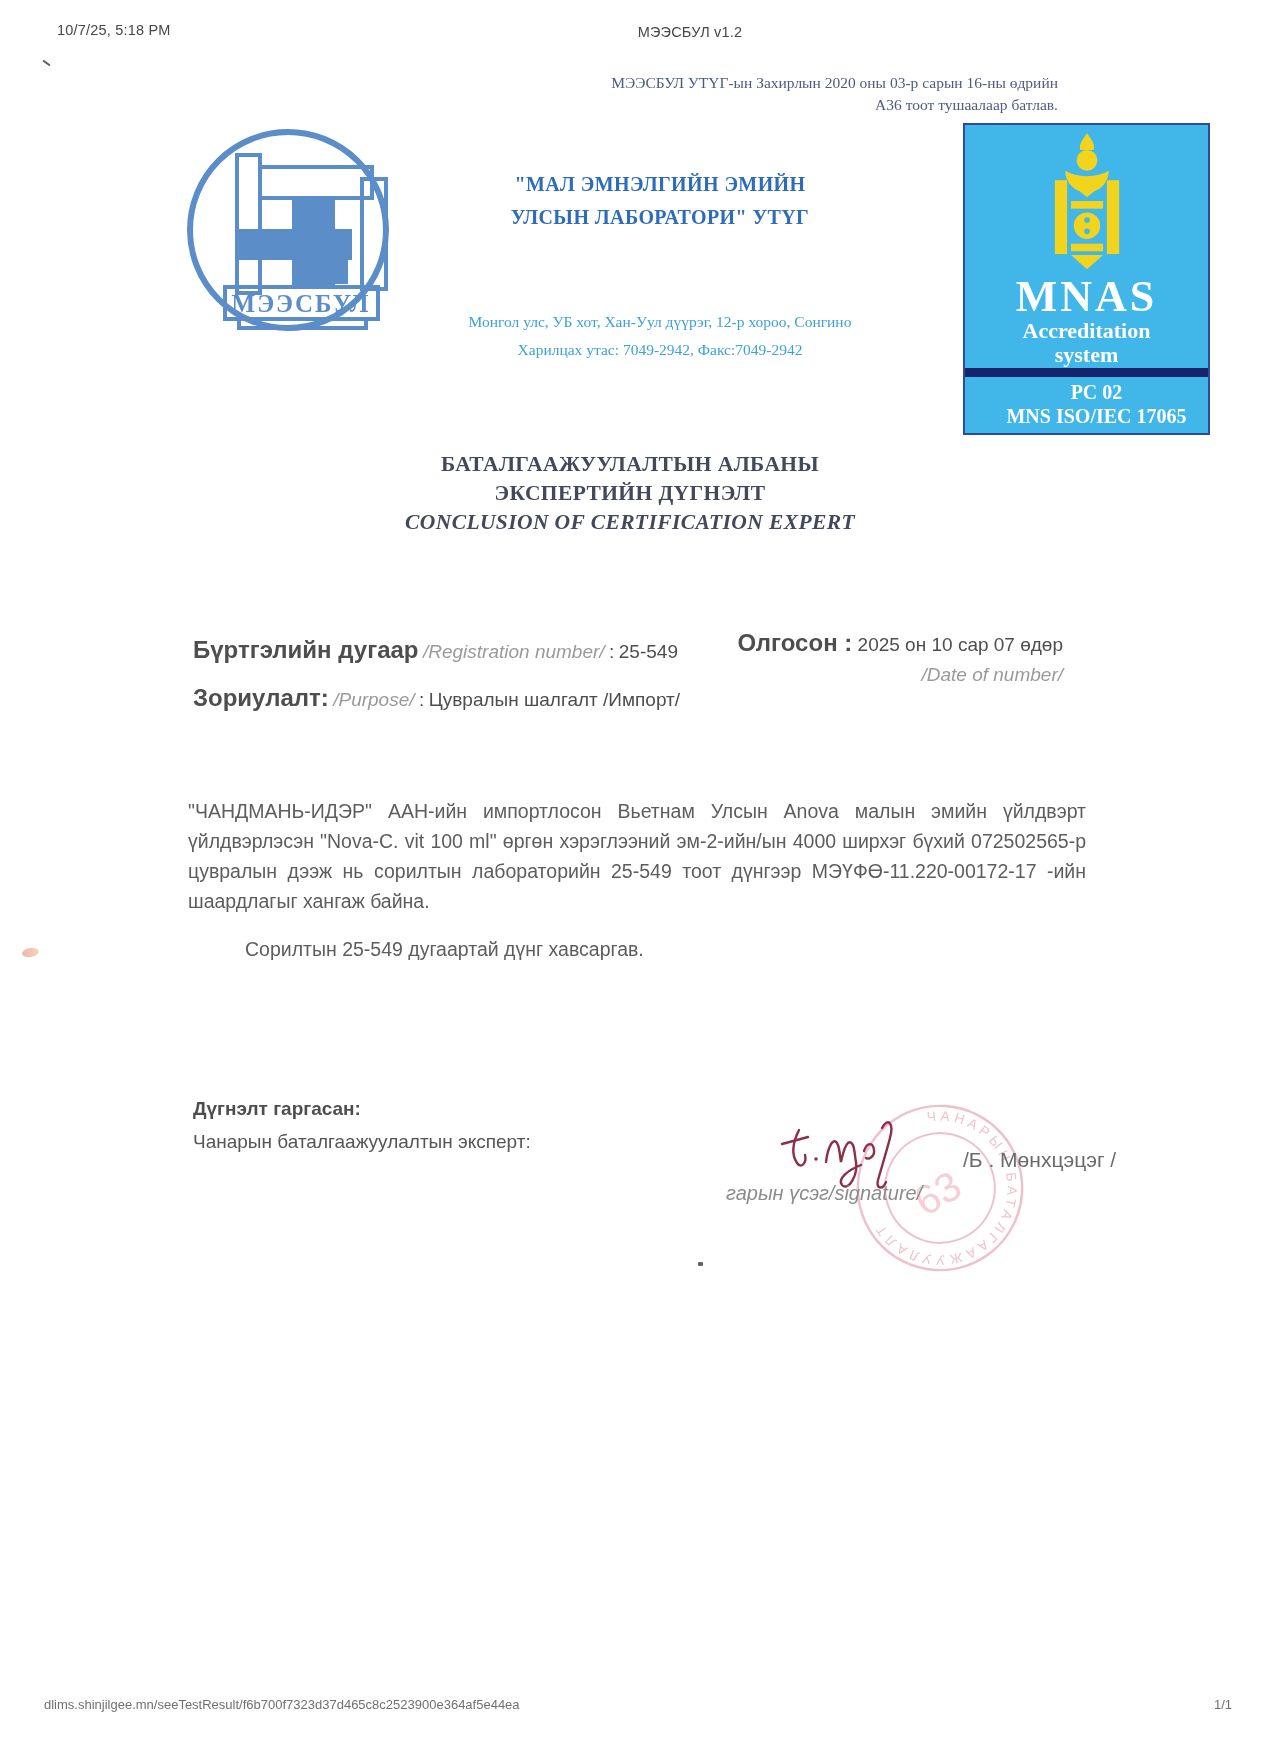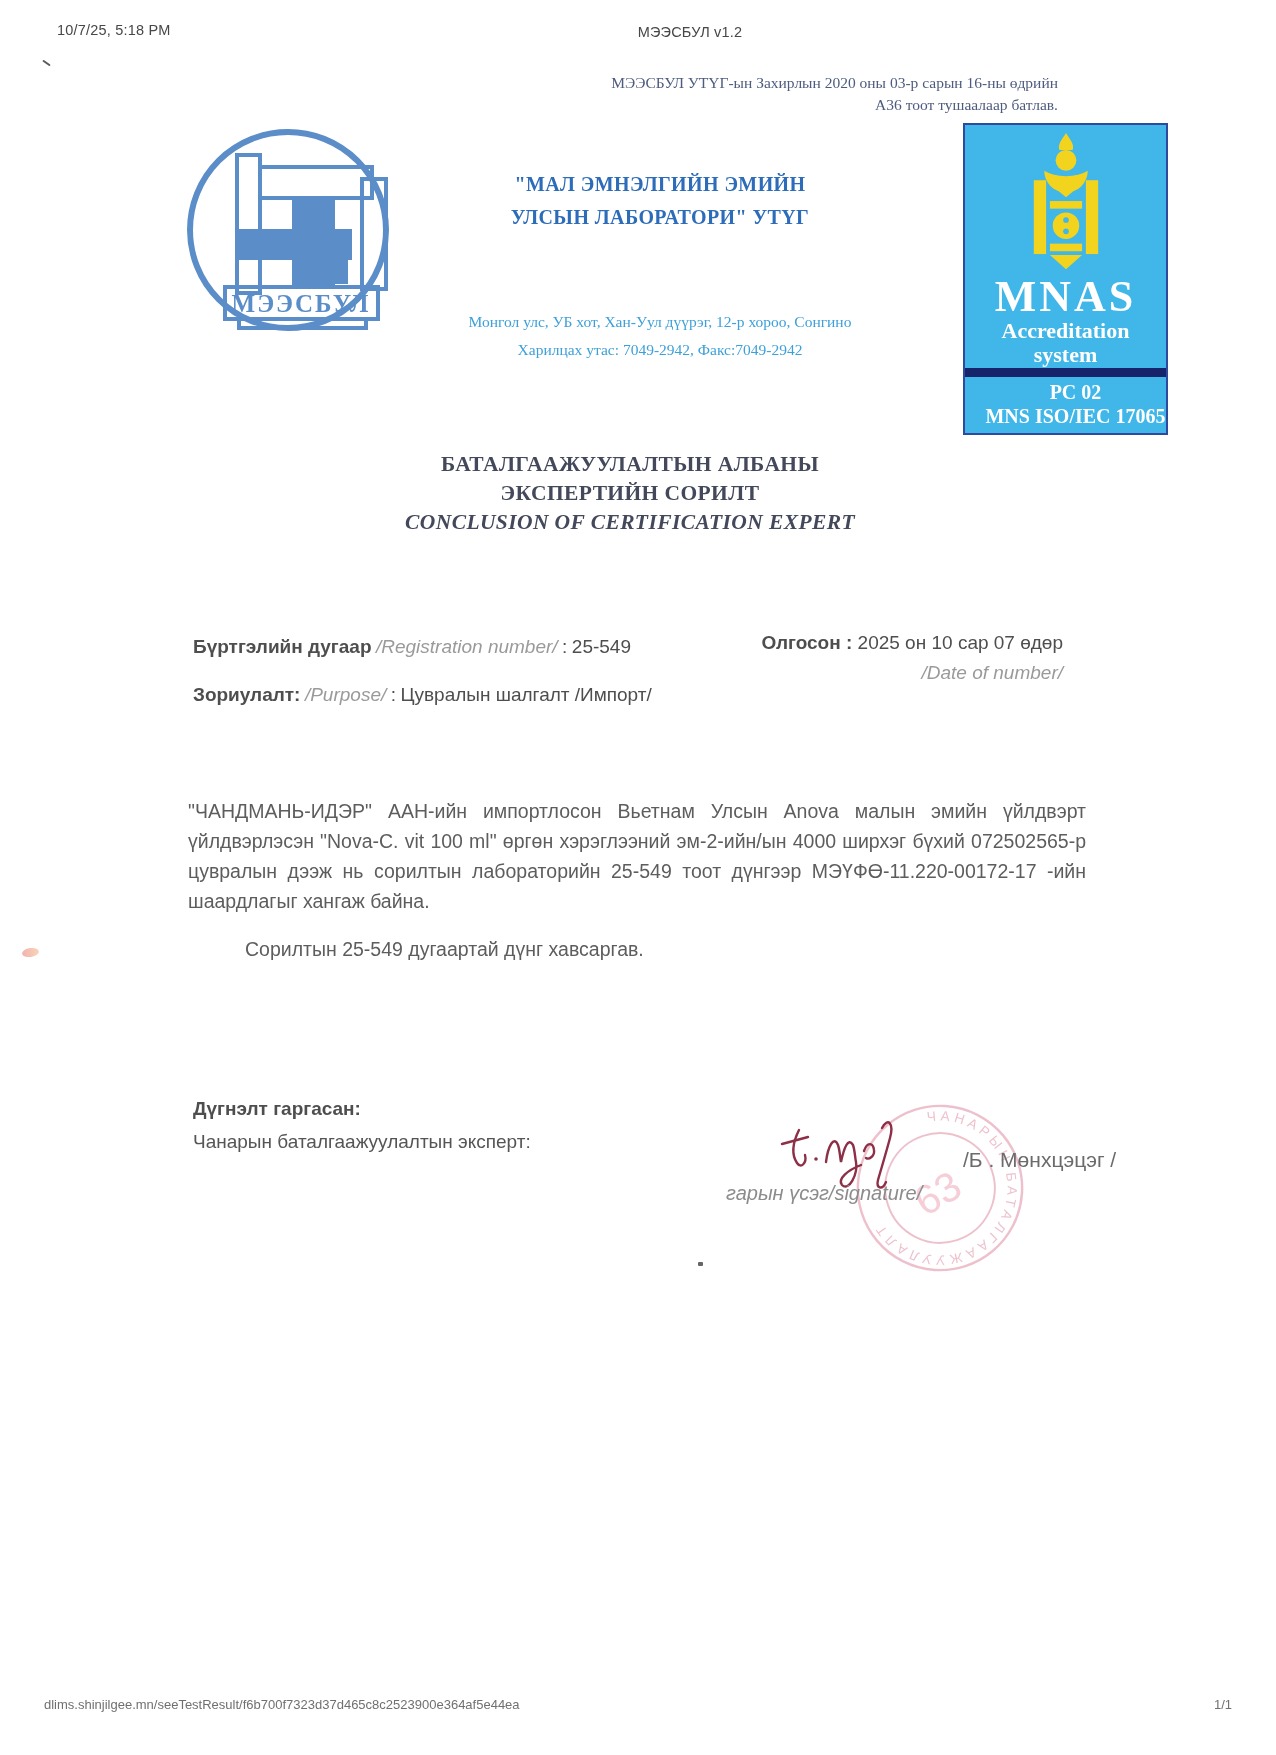--- a/index.html
+++ b/index.html
@@ -16,39 +16,39 @@
   .approval{font-family:"Liberation Serif",serif;font-size:15.5px;color:#4d5b7e;
             text-align:right;line-height:22px;}
 
   
   .orgname{font-family:"Liberation Serif",serif;font-weight:bold;font-size:20px;
            color:#2d6cb8;text-align:center;line-height:33px;letter-spacing:.4px;}
   .orgaddr{font-family:"Liberation Serif",serif;font-size:15.5px;color:#3da0da;
            text-align:center;line-height:28px;}
 
   
-  .badge{width:205px;background:#41b6e8;border:2px solid #2e4a9e;box-sizing:border-box;
+  .badge{width:247px;background:#41b6e8;border:2px solid #2e4a9e;box-sizing:border-box;
          display:flex;flex-direction:column;align-items:center;}
   .badge-top{height:243px;display:flex;flex-direction:column;align-items:center;width:100%;}
   .badge-mnas{font-family:"Liberation Serif",serif;font-weight:bold;font-size:44px;
               color:#ffffff;letter-spacing:3px;line-height:44px;margin-top:2px;}
   .badge-sub{font-family:"Liberation Serif",serif;font-weight:bold;font-size:22px;
              color:#ffffff;line-height:24px;text-align:center;}
   .badge-sep{width:100%;height:9px;background:#16246b;}
   .badge-bottom{width:100%;text-align:center;padding:3px 0 5px 0;}
   .badge-code{font-family:"Liberation Serif",serif;font-weight:bold;font-size:20px;
               color:#ffffff;line-height:24px;padding-left:20px;}
 
   
   .doctitle{font-family:"Liberation Serif",serif;font-weight:bold;font-size:21.5px;
             color:#43485a;text-align:center;line-height:29px;letter-spacing:.4px;}
   .doctitle .en{font-style:italic;}
 
   
-  .lbl-b{font-weight:bold;color:#4e4e4e;font-size:19px;}
+  .lbl-b{font-weight:bold;color:#4e4e4e;font-size:24px;}
   .lbl-i{font-style:italic;color:#9a9a9a;font-size:19px;}
   .val{color:#4e4e4e;font-size:19px;}
   .issued{text-align:right;font-size:19px;line-height:30px;color:#4e4e4e;}
 
   .bodytext{font-size:19.5px;line-height:30px;color:#5d5d5d;text-align:justify;}
   .note{font-size:19.5px;color:#5d5d5d;}
 
   .sig-label{font-size:19px;line-height:33px;color:#555555;}
 
   .sig-name{font-size:21px;color:#6b6b6b;}
@@ -130,21 +130,21 @@
     </div>
     <div class="badge-sep"></div>
     <div class="badge-bottom">
       <div class="badge-code">PC 02</div>
       <div class="badge-code">MNS ISO/IEC 17065</div>
     </div>
   </div>
 
   <div class="abs doctitle" style="left:330px;top:450px;width:600px;">
     <div>БАТАЛГААЖУУЛАЛТЫН АЛБАНЫ</div>
-    <div>ЭКСПЕРТИЙН СОРИЛТ</div>
+    <div>ЭКСПЕРТИЙН ДҮГНЭЛТ</div>
     <div class="en">CONCLUSION OF CERTIFICATION EXPERT</div>
   </div>
 
   <div class="abs" style="left:193px;top:636px;">
     <span class="lbl-b">Бүртгэлийн дугаар</span>
     <span class="lbl-i">/Registration number/</span>
     <span class="val">:</span>
     <span class="val">25-549</span>
   </div>
 

